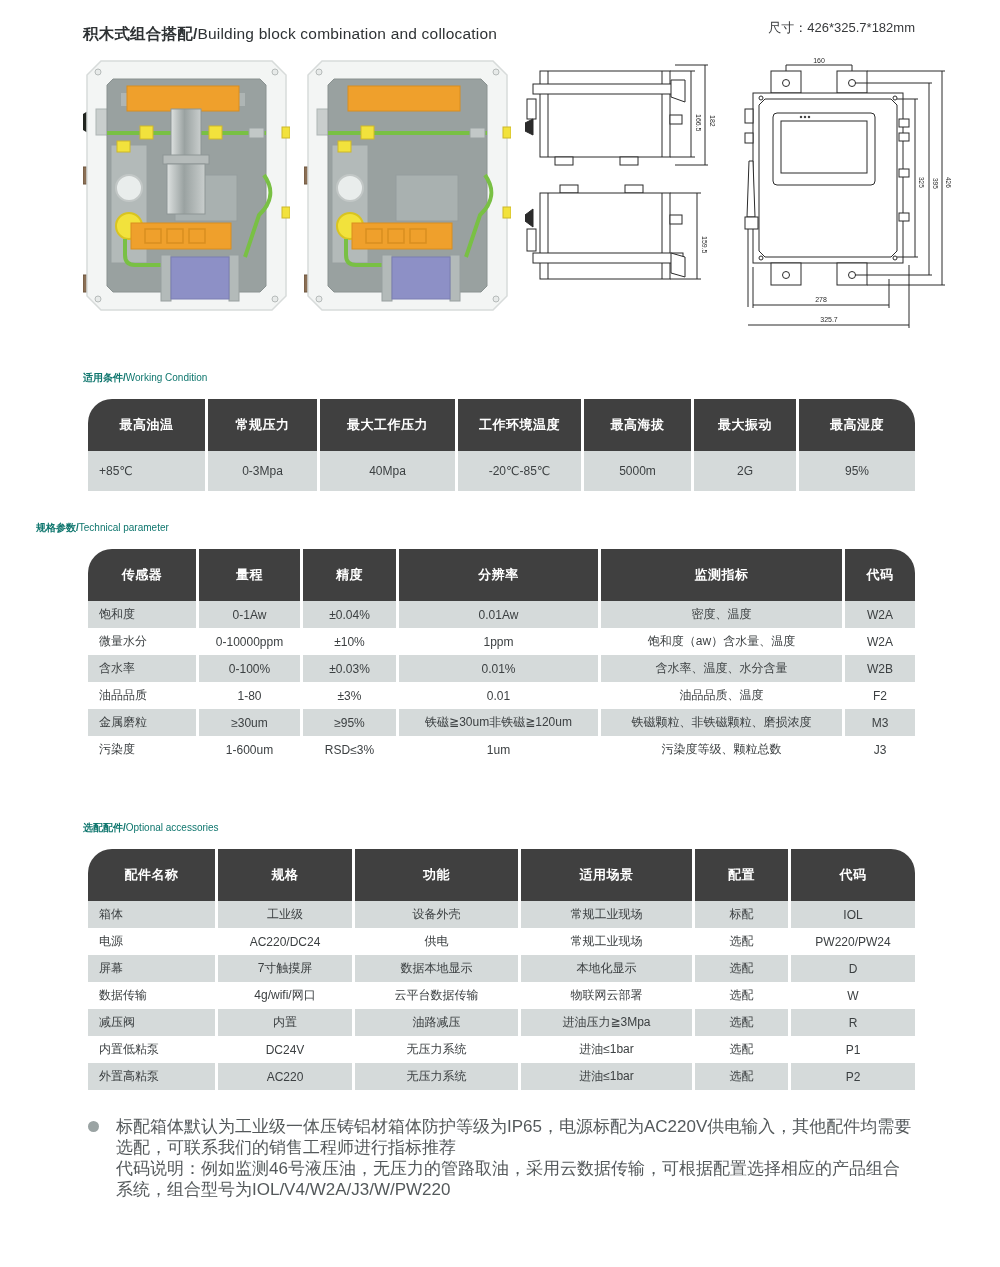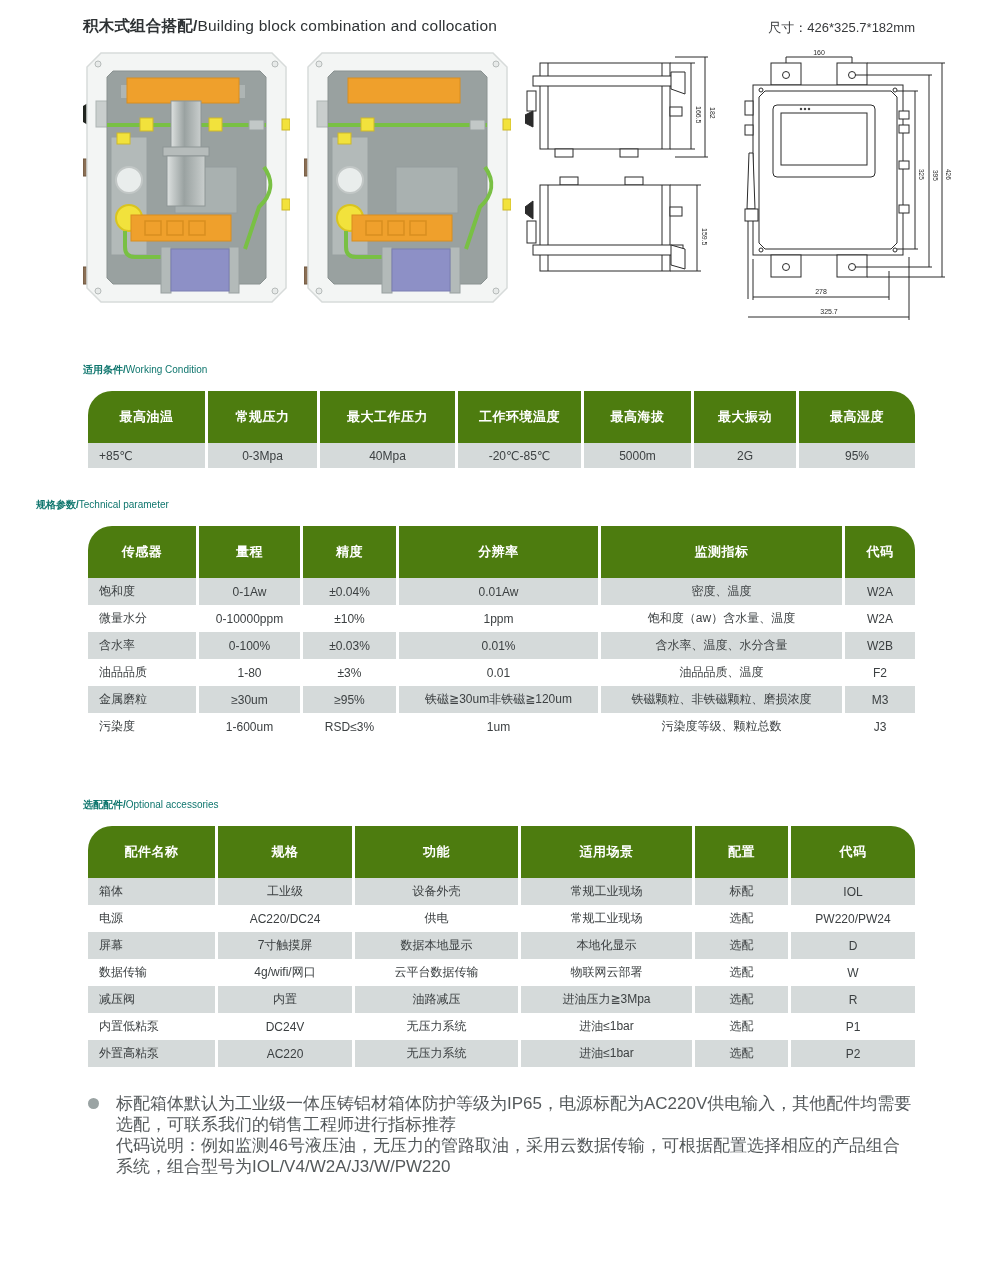--- a/index.html
+++ b/index.html
@@ -6,49 +6,49 @@
   html,body { margin:0; padding:0; }
   body {
     width:1000px; height:1267px; background:#ffffff;
     font-family:"Liberation Sans","DejaVu Sans",sans-serif;
     color:#3c4042; overflow:hidden;
   }
   .page { position:relative; width:1000px; height:1267px; }
 
   
   .hdr { display:flex; justify-content:space-between; align-items:flex-start; padding:16px 85px 0 83px; }
-  .title { font-size:15.5px; color:#2e3234; letter-spacing:.2px; }
+  .title { font-size:15.5px; color:#2e3234; letter-spacing:.2px;margin-top:8px; }
   .title .zh { font-weight:bold; }
   .title .en { font-weight:normal; }
   .size-note { font-size:13px; color:#37393b; margin-top:3px; }
 
   
   .figs { display:flex; align-items:flex-start; padding:12px 70px 0 83px; gap:14px; height:292px; }
   .fig { flex:0 0 auto; }
 
   
   .sec-title { font-size:10px; color:#0f766e; padding-left:83px; }
   .sec-title .zh { font-weight:bold; }
   #sec1-title { margin-top:34px; }
   #sec2-title { margin-top:30px;padding-left:36px; }
   #sec3-title { margin-top:58px; }
 
   
   .tbl-wrap { margin:14px 85px 0 88px; border-radius:24px 24px 0 0; overflow:hidden; width:827px; }
   table { border-collapse:separate; border-spacing:0; width:827px; table-layout:fixed; }
   th {
-    background:#4d7c0f; color:#ffffff; font-size:13px; font-weight:bold;
+    background:#404040; color:#ffffff; font-size:13px; font-weight:bold;
     height:52px; text-align:center; padding:0 2px; letter-spacing:.5px;
   }
   td { font-size:12px; height:27px; text-align:center; color:#3c4042; padding:0 2px; }
   th + th, td + td { border-left:3px solid #ffffff; }
   tbody tr:nth-child(odd) td { background:#d5dada; }
   tbody tr:nth-child(even) td { background:#ffffff; }
   td.c1 { text-align:left; padding-left:11px; }
-  #wc-table td { height:25px; }
+  #wc-table td { height:40px; }
 
   
   .footnote { display:flex; align-items:flex-start; margin:26px 85px 0 88px; }
   .bullet { flex:0 0 auto; width:11px; height:11px; border-radius:50%; background:#9aa3a3; margin-top:5px; }
   .note-text { margin-left:17px; font-size:17px; line-height:21px; color:#54595b; }
 
   svg text { font-family:"Liberation Sans","DejaVu Sans",sans-serif; }
 </style>
 </head>
 <body>

